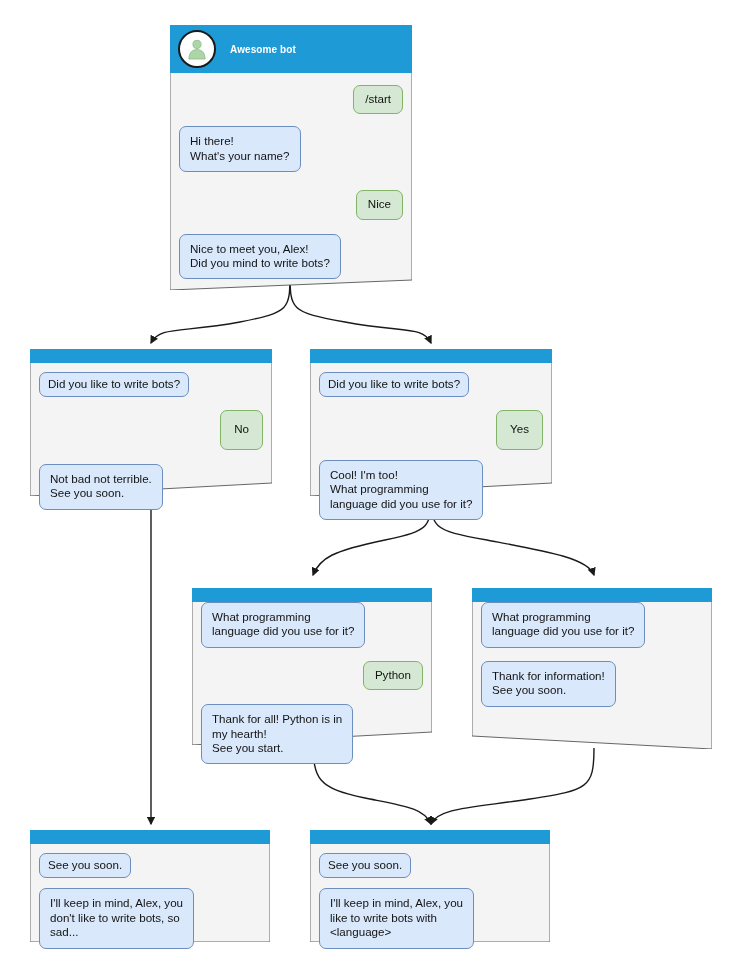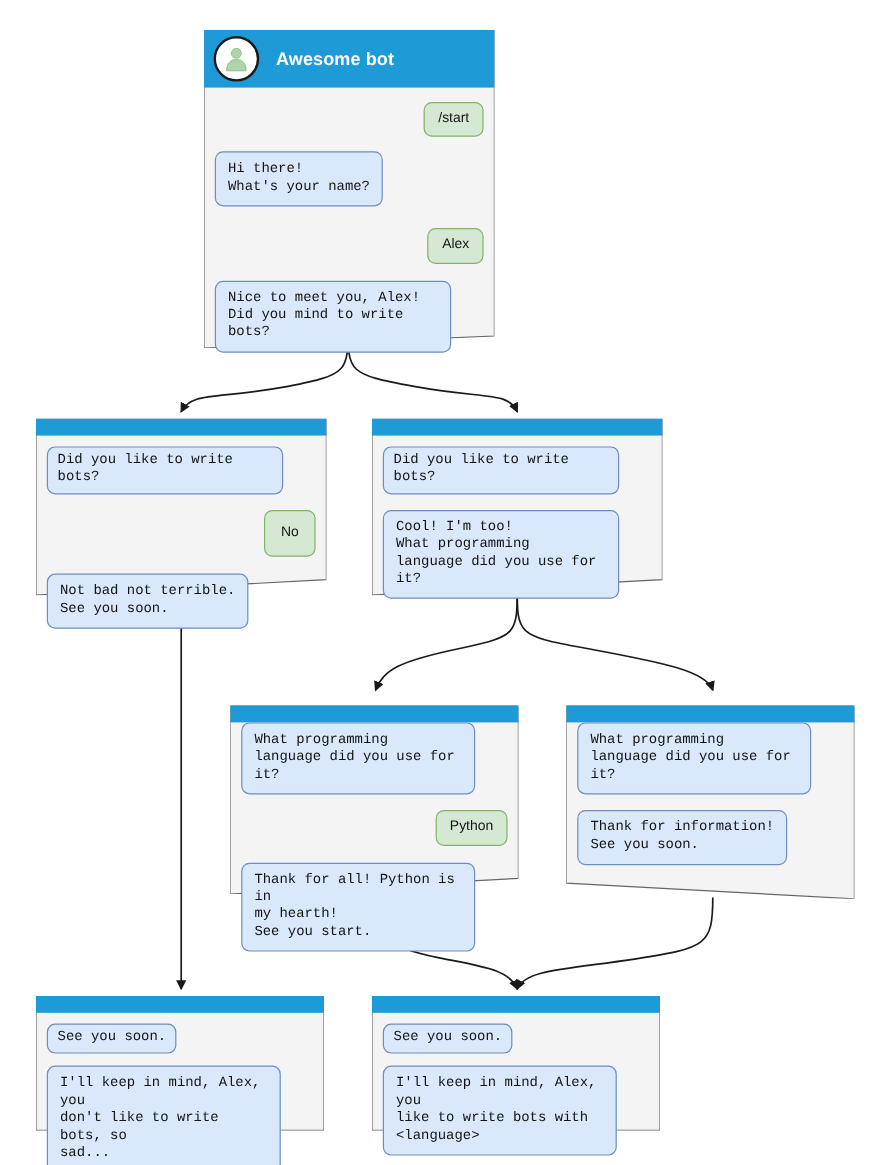--- a/index.html
+++ b/index.html
@@ -74,21 +74,21 @@
     box-sizing: border-box;
     display: flex;
     align-items: center;
     justify-content: center;
     flex: 0 0 auto;
   }
   .avatar svg { display: block; }
 
   .bot-title {
     color: #ffffff;
-    font-size: 15px;
+    font-size: 10px;
     font-weight: bold;
     margin-left: 14px;
     letter-spacing: 0.1px;
     white-space: nowrap;
   }
 
   .chat-body {
     position: relative;
     padding: 9px 9px 0 9px;
     box-sizing: border-box;
@@ -109,21 +109,20 @@
     font-size: 11.6px;
     line-height: 14.4px;
     color: #131313;
     padding: 4px 8px 5px 8px;
     white-space: pre-line;
     max-width: 88%;
   }
   .bubble.bot {
     background: #dae8fc;
     border-color: #6c8ebf;
-    font-family: Liberation Mono, monospace;
   }
   .bubble.user {
     background: #d5e8d4;
     border-color: #82b366;
     padding: 6px 11px 7px 11px;
     min-width: 42px;
     text-align: left;
   }
   .bubble.user.pad-big { padding: 11px 13px 12px 13px; margin-left: 24px; }
   .bubble.bot.pad-big  { padding: 7px 10px 8px 10px; }
@@ -173,21 +172,21 @@
       </div>
       <div class="chat-body" style="padding-top:12px;">
         <div class="msg-row right">
           <div class="bubble user">/start</div>
         </div>
         <div class="msg-row left" style="margin-bottom:18px;">
           <div class="bubble bot pad-big">Hi there!
 What's your name?</div>
         </div>
         <div class="msg-row right" style="margin-bottom:14px;">
-          <div class="bubble user">Alex</div>
+          <div class="bubble user">Nice</div>
         </div>
         <div class="msg-row left">
           <div class="bubble bot pad-big">Nice to meet you, Alex!
 Did you mind to write bots?</div>
         </div>
       </div>
     </div>
   </div>
 
   <div class="node" style="left:30px; top:349px; width:242px; height:147px;">
@@ -213,20 +212,23 @@
 
   <div class="node" style="left:310px; top:349px; width:242px; height:147px;">
     <svg class="node-shape" viewBox="0 0 242 147" width="242" height="147" preserveAspectRatio="none">
       <path d="M 0,0 L 242,0 L 242,134 L 0,147 Z" fill="#f4f4f4" stroke="#666666" stroke-width="1"></path>
     </svg>
     <div class="node-inner">
       <div class="titlebar"></div>
       <div class="chat-body">
         <div class="msg-row left" style="margin-bottom:13px;">
           <div class="bubble bot">Did you like to write bots?</div>
+        </div>
+        <div class="msg-row right" style="margin-bottom:10px;">
+          <div class="bubble user pad-big">Yes</div>
         </div>
         <div class="msg-row left">
           <div class="bubble bot pad-big">Cool! I'm too!
 What programming
 language did you use for it?</div>
         </div>
       </div>
     </div>
   </div>
 

